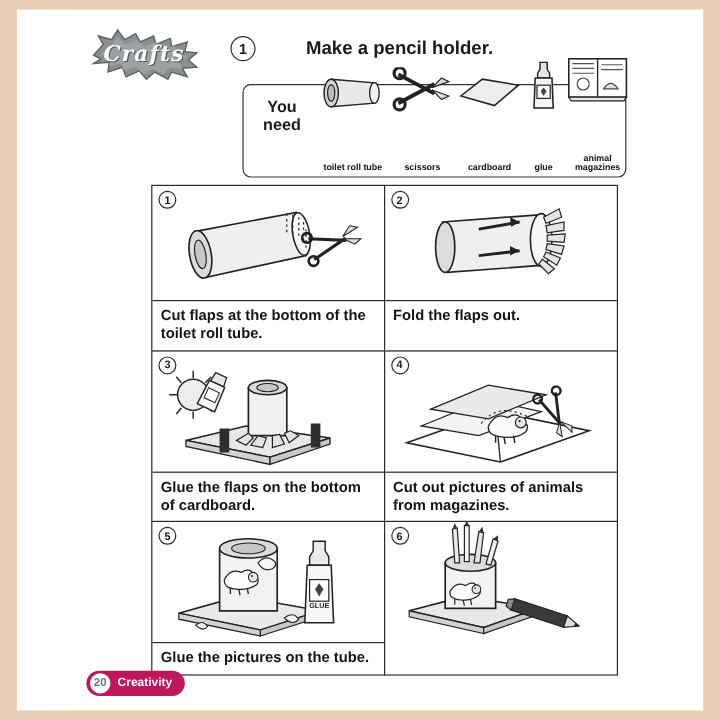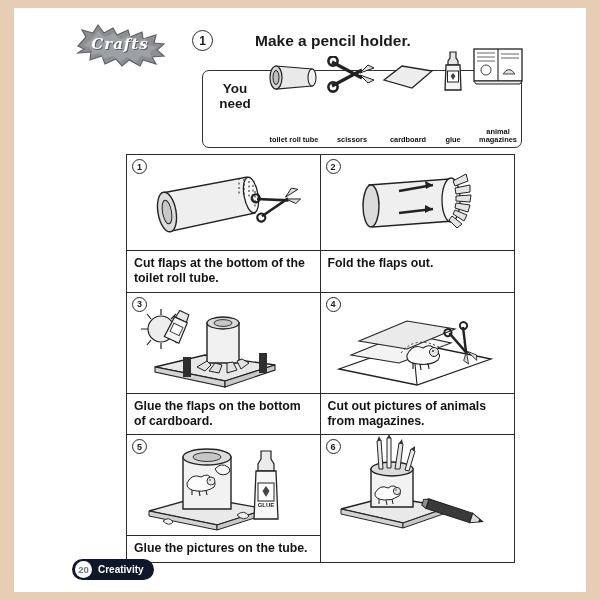--- a/index.html
+++ b/index.html
@@ -36,21 +36,21 @@
     height: 46px;
   }
   .crafts-badge .txt {
     position: absolute;
     left: 0; top: 13px;
     width: 96px;
     text-align: center;
     font-family: "DejaVu Serif", serif;
     font-style: italic;
     font-weight: bold;
-    font-size: 15px;
+    font-size: 18px;
     color: #ffffff;
     letter-spacing: 1px;
     text-shadow: 1px 1px 0 #5a5a5a;
   }
 
   .task-line {
     position: absolute;
     left: 178px;
     top: 22px;
     display: flex;
@@ -203,21 +203,21 @@
   }
   .footer .subject {
     color: #fff;
     font-size: 10px;
     font-weight: bold;
   }
   .pagegroup {
     display: flex;
     align-items: center;
     gap: 6px;
-    background: #0f172a;
+    background: #be185d;
     border-radius: 11px;
     padding: 2px 10px 2px 3px;
   }
   .pagenum {
     width: 17px; height: 17px;
     border-radius: 50%;
     background: #ffffff;
     color: #6d7173;
     font-size: 9.5px;
     font-weight: bold;

